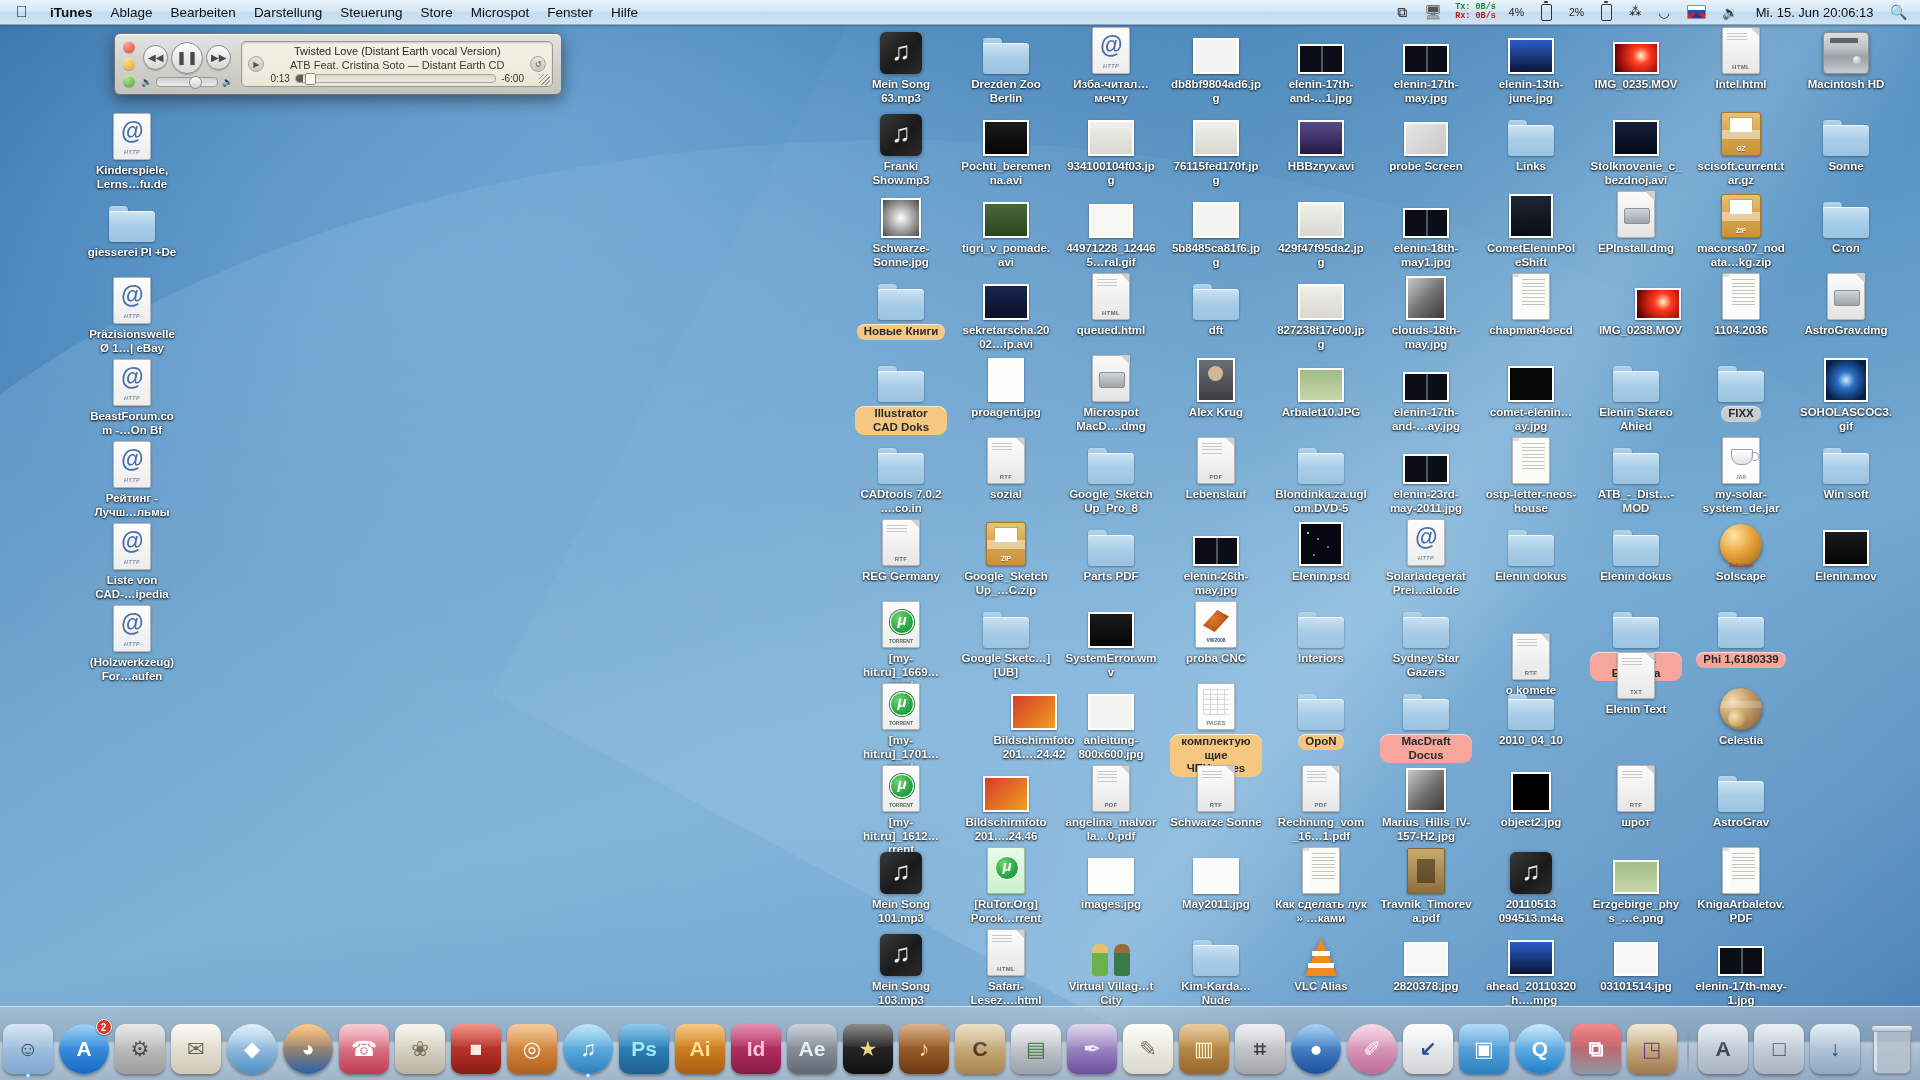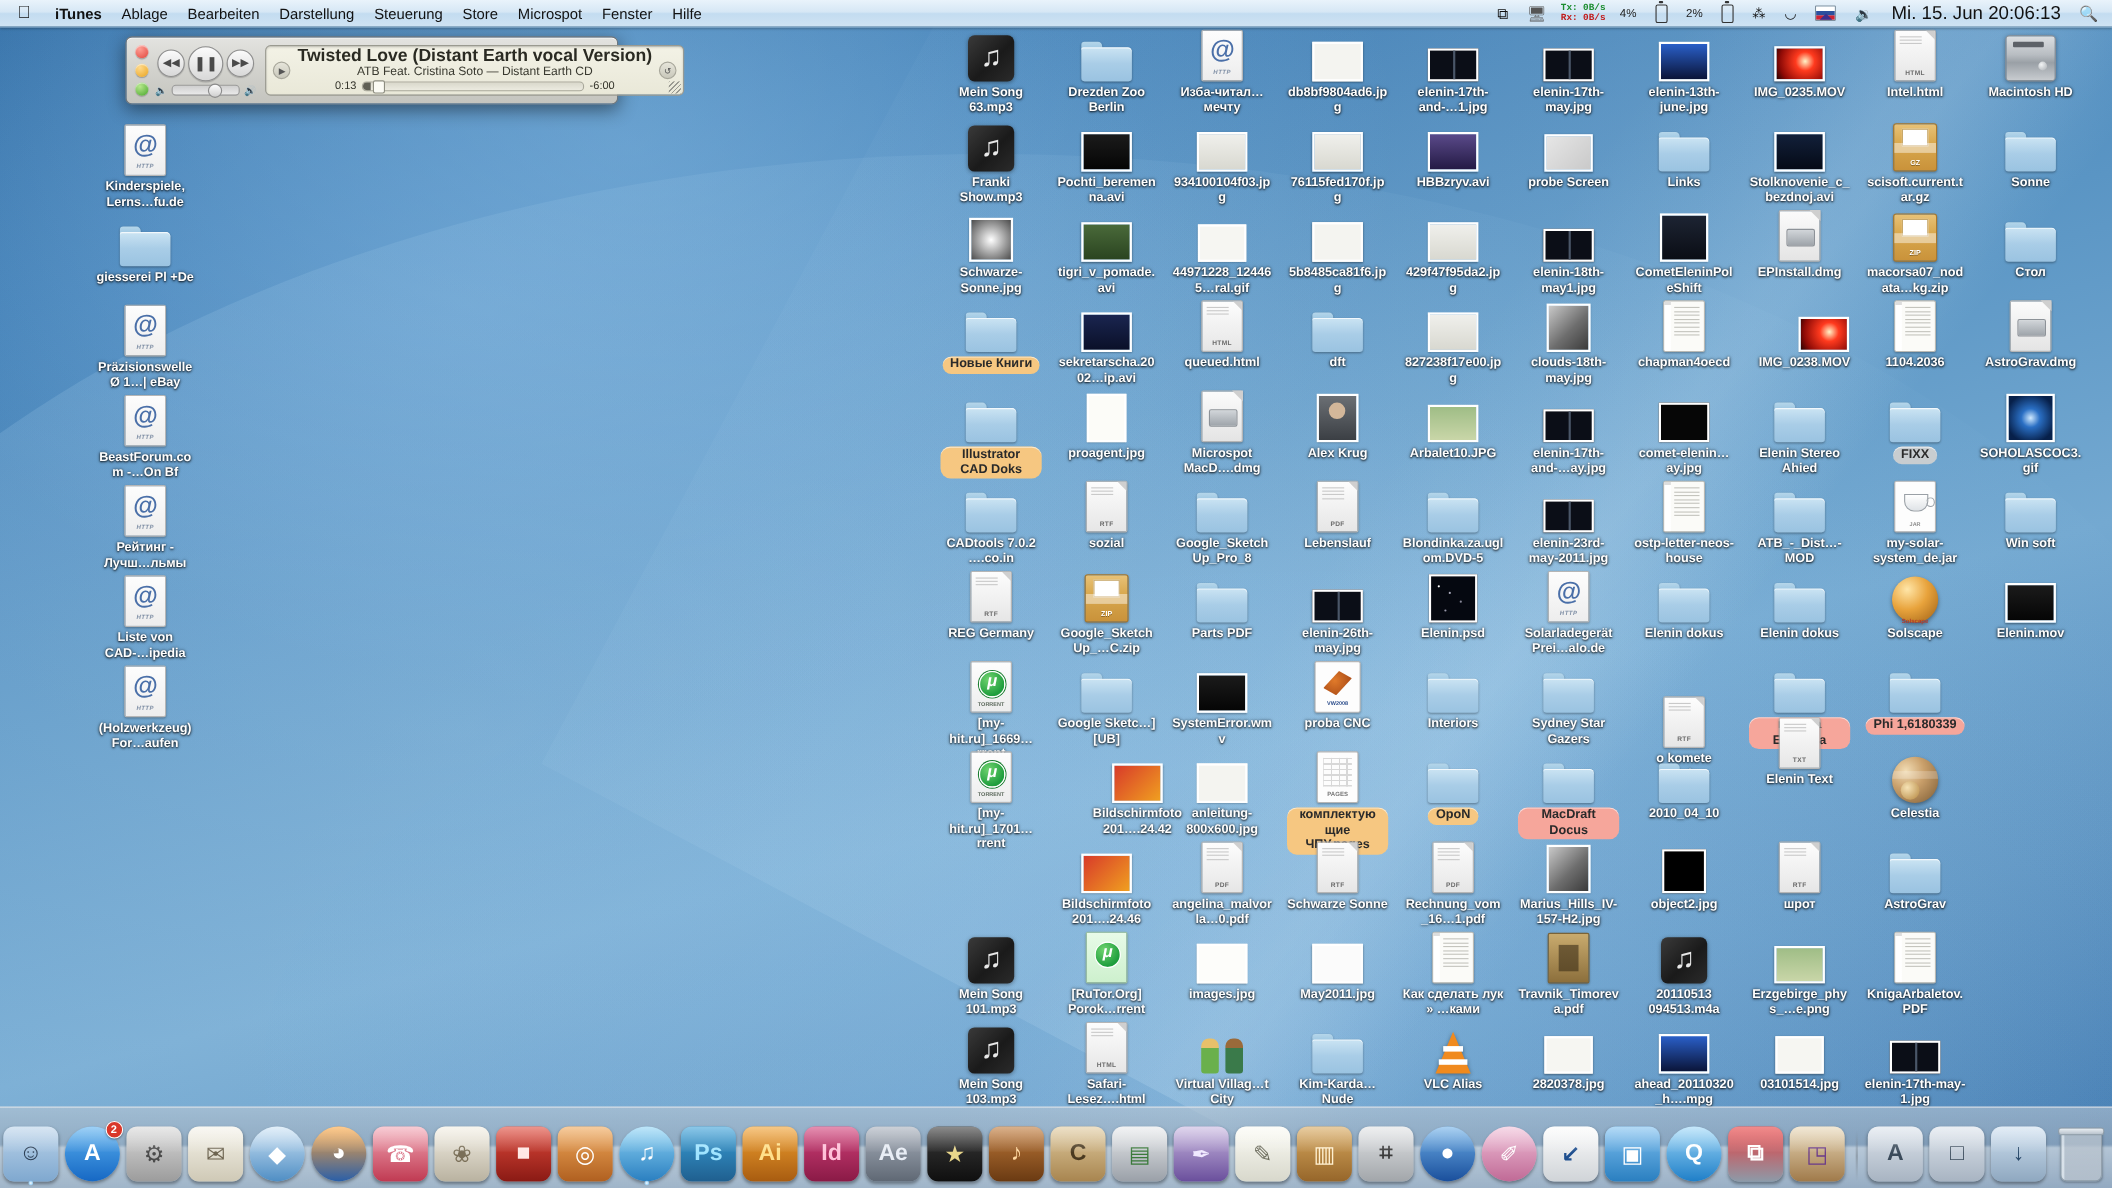--- a/index.html
+++ b/index.html
@@ -44,21 +44,21 @@
   .mb-right{margin-left:auto;display:flex;align-items:center;height:100%;padding-right:8px;gap:9px;}
   .mb-right .mb-item{padding:0 4px;}
   .netmon{display:flex;align-items:center;gap:5px;font-size:8.5px;line-height:9px;font-family:"Liberation Mono","DejaVu Sans Mono",monospace;}
   .netmon .lbls{display:flex;flex-direction:column;align-items:flex-start;}
   .netmon .vals{display:flex;flex-direction:column;align-items:flex-end;}
   .tx{color:#1a8c2e;font-weight:bold;}
   .rx{color:#c01a1a;font-weight:bold;}
   .pct{font-size:10.5px;color:#222;}
   .batt{width:9px;height:15px;border:1.4px solid #333;border-radius:2px;position:relative;}
   .batt:after{content:"";position:absolute;top:-3.2px;left:2.1px;width:4px;height:2px;background:#333;border-radius:1px;}
-  .clock{font-size:17px;color:#111;white-space:nowrap;}
+  .clock{font-size:13px;color:#111;white-space:nowrap;}
   .flagru{width:17px;height:12px;border:1px solid #7d8e9c;position:relative;overflow:hidden;border-radius:1px;}
   .flagru i{display:block;height:33.3%;}
   .f1{background:#fff}.f2{background:#2b4f9e}.f3{background:#cf2233}
   .flagru:after{content:"";position:absolute;left:5px;bottom:-4px;width:8px;height:8px;background:#3b2f8f;transform:rotate(45deg);}
 
   
   .icon{
     position:absolute;width:92px;text-align:center;cursor:default;z-index:5;
     display:flex;flex-direction:column;align-items:center;
   }
@@ -217,21 +217,21 @@
     background:linear-gradient(to bottom,#fdfdfd,#cfcfcf);border:1px solid #8c8c8c;}
   .lcd{
     flex:1;height:46px;margin-left:2px;border-radius:5px;border:1px solid #9a9a90;
     background:linear-gradient(to bottom,#f3f2e6 0%,#e9e8d8 100%);
     box-shadow:inset 0 1px 2px rgba(0,0,0,0.18);
     display:flex;align-items:center;padding:0 6px;box-sizing:border-box;position:relative;
   }
   .lcd .smbtn{width:14px;height:14px;border-radius:50%;background:linear-gradient(to bottom,#e6e5da,#c9c8bb);
     border:1px solid #a8a79b;display:flex;align-items:center;justify-content:center;font-size:8px;color:#555;flex:none;}
   .lcdmid{flex:1;text-align:center;padding:0 6px;}
-  .lcd-title{font-size:16px;font-weight:bold;color:#2a2a22;line-height:14px;white-space:nowrap;}
+  .lcd-title{font-size:11px;font-weight:normal;color:#2a2a22;line-height:14px;white-space:nowrap;}
   .lcd-sub{font-size:11px;color:#3a3a30;line-height:14px;white-space:nowrap;}
   .lcd-time{display:flex;align-items:center;gap:5px;justify-content:center;line-height:13px;}
   .lcd-el,.lcd-rem{font-size:10px;color:#33332a;}
   .scrub{flex:1;height:7px;border-radius:4px;border:1px solid #a9a89b;position:relative;max-width:200px;
     background:linear-gradient(to bottom,#d9d8cb,#ecebe0);}
   .scrub .fill{position:absolute;left:0;top:0;bottom:0;width:10px;border-radius:4px 0 0 4px;background:#5f5f55;}
   .scrub .knob{position:absolute;left:9px;top:-2px;width:9px;height:10px;border-radius:2px;background:#fbfbf4;border:1px solid #8d8d80;}
   .grip{position:absolute;right:2px;bottom:1px;width:11px;height:11px;
     background:repeating-linear-gradient(135deg,#9a9a92 0 1px,transparent 1px 3px);}
 
@@ -604,20 +604,29 @@
     </div>
     <div class="icon" style="left: 855px; top: 682px;">
       <div class="ic-img">
         <div class="torrent">
           <i class="ball"></i>
           <span class="lab">TORRENT</span>
         </div>
       </div>
       <div class="ic-label ">[my-hit.ru]_1701…rrent</div>
     </div>
+    <div class="icon" style="left: 855px; top: 764px;">
+      <div class="ic-img">
+        <div class="torrent">
+          <i class="ball"></i>
+          <span class="lab">TORRENT</span>
+        </div>
+      </div>
+      <div class="ic-label ">[my-hit.ru]_1612…rrent</div>
+    </div>
     <div class="icon" style="left: 855px; top: 846px;">
       <div class="ic-img">
         <div class="mp3"></div>
       </div>
       <div class="ic-label ">Mein Song 101.mp3</div>
     </div>
     <div class="icon" style="left: 855px; top: 928px;">
       <div class="ic-img">
         <div class="mp3"></div>
       </div>

